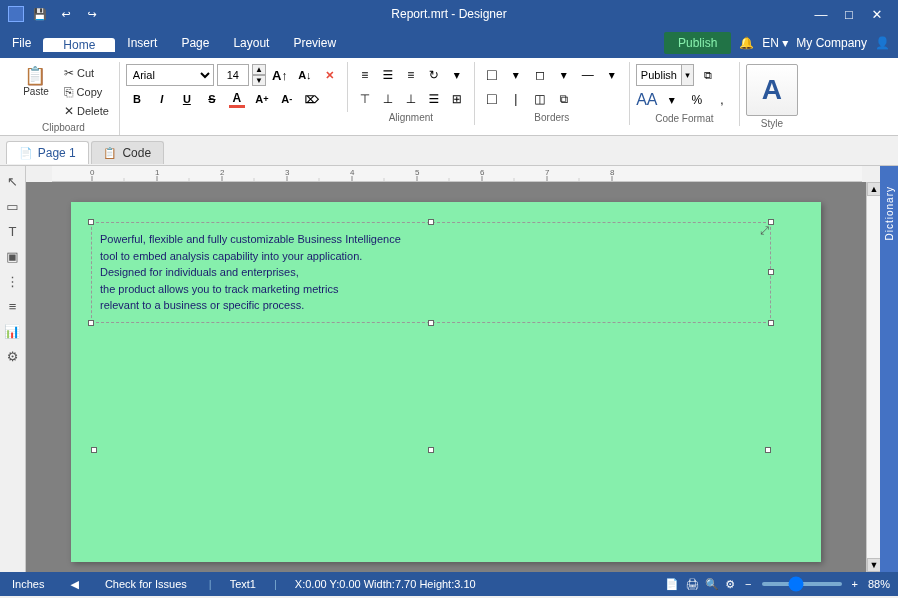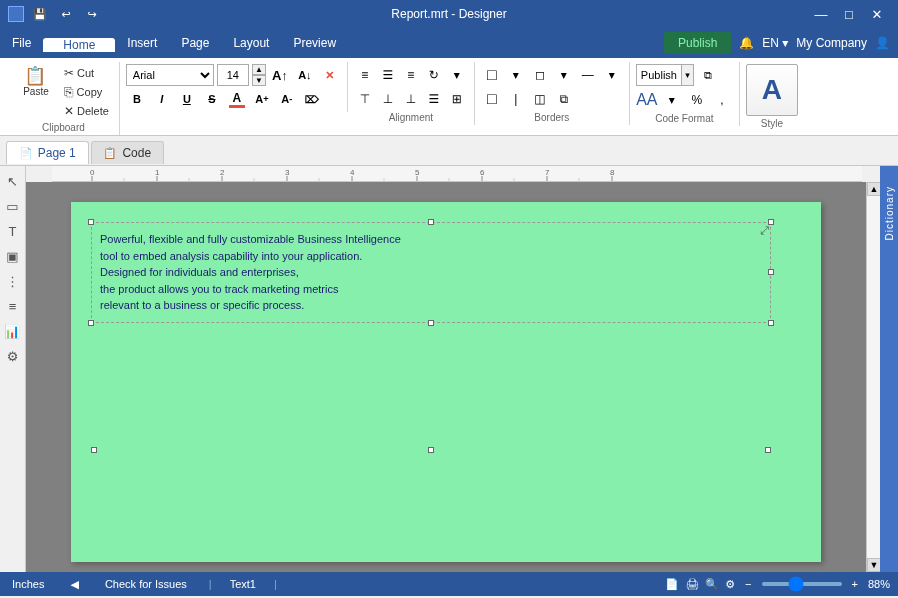--- a/index.html
+++ b/index.html
@@ -537,20 +537,21 @@
 </div>
 
 <div class="status-bar">
   <div class="status-left">
     <button class="status-btn">Inches</button>
     <button class="status-btn">◀</button>
     <button class="status-btn">Check for Issues</button>
     <span class="status-divider">|</span>
     <span>Text1</span>
     <span class="status-divider">|</span>
+    <span>X:0.00  Y:0.00  Width:7.70  Height:3.10</span>
   </div>
   <div class="status-right">
     <span>📄</span>
     <span>🖨</span>
     <span>🔍</span>
     <span>⚙</span>
     <button class="status-btn">−</button>
     <input type="range" class="zoom-slider" min="10" max="200" value="88" style="">
     <button class="status-btn">+</button>
     <span class="zoom-pct">88%</span>

